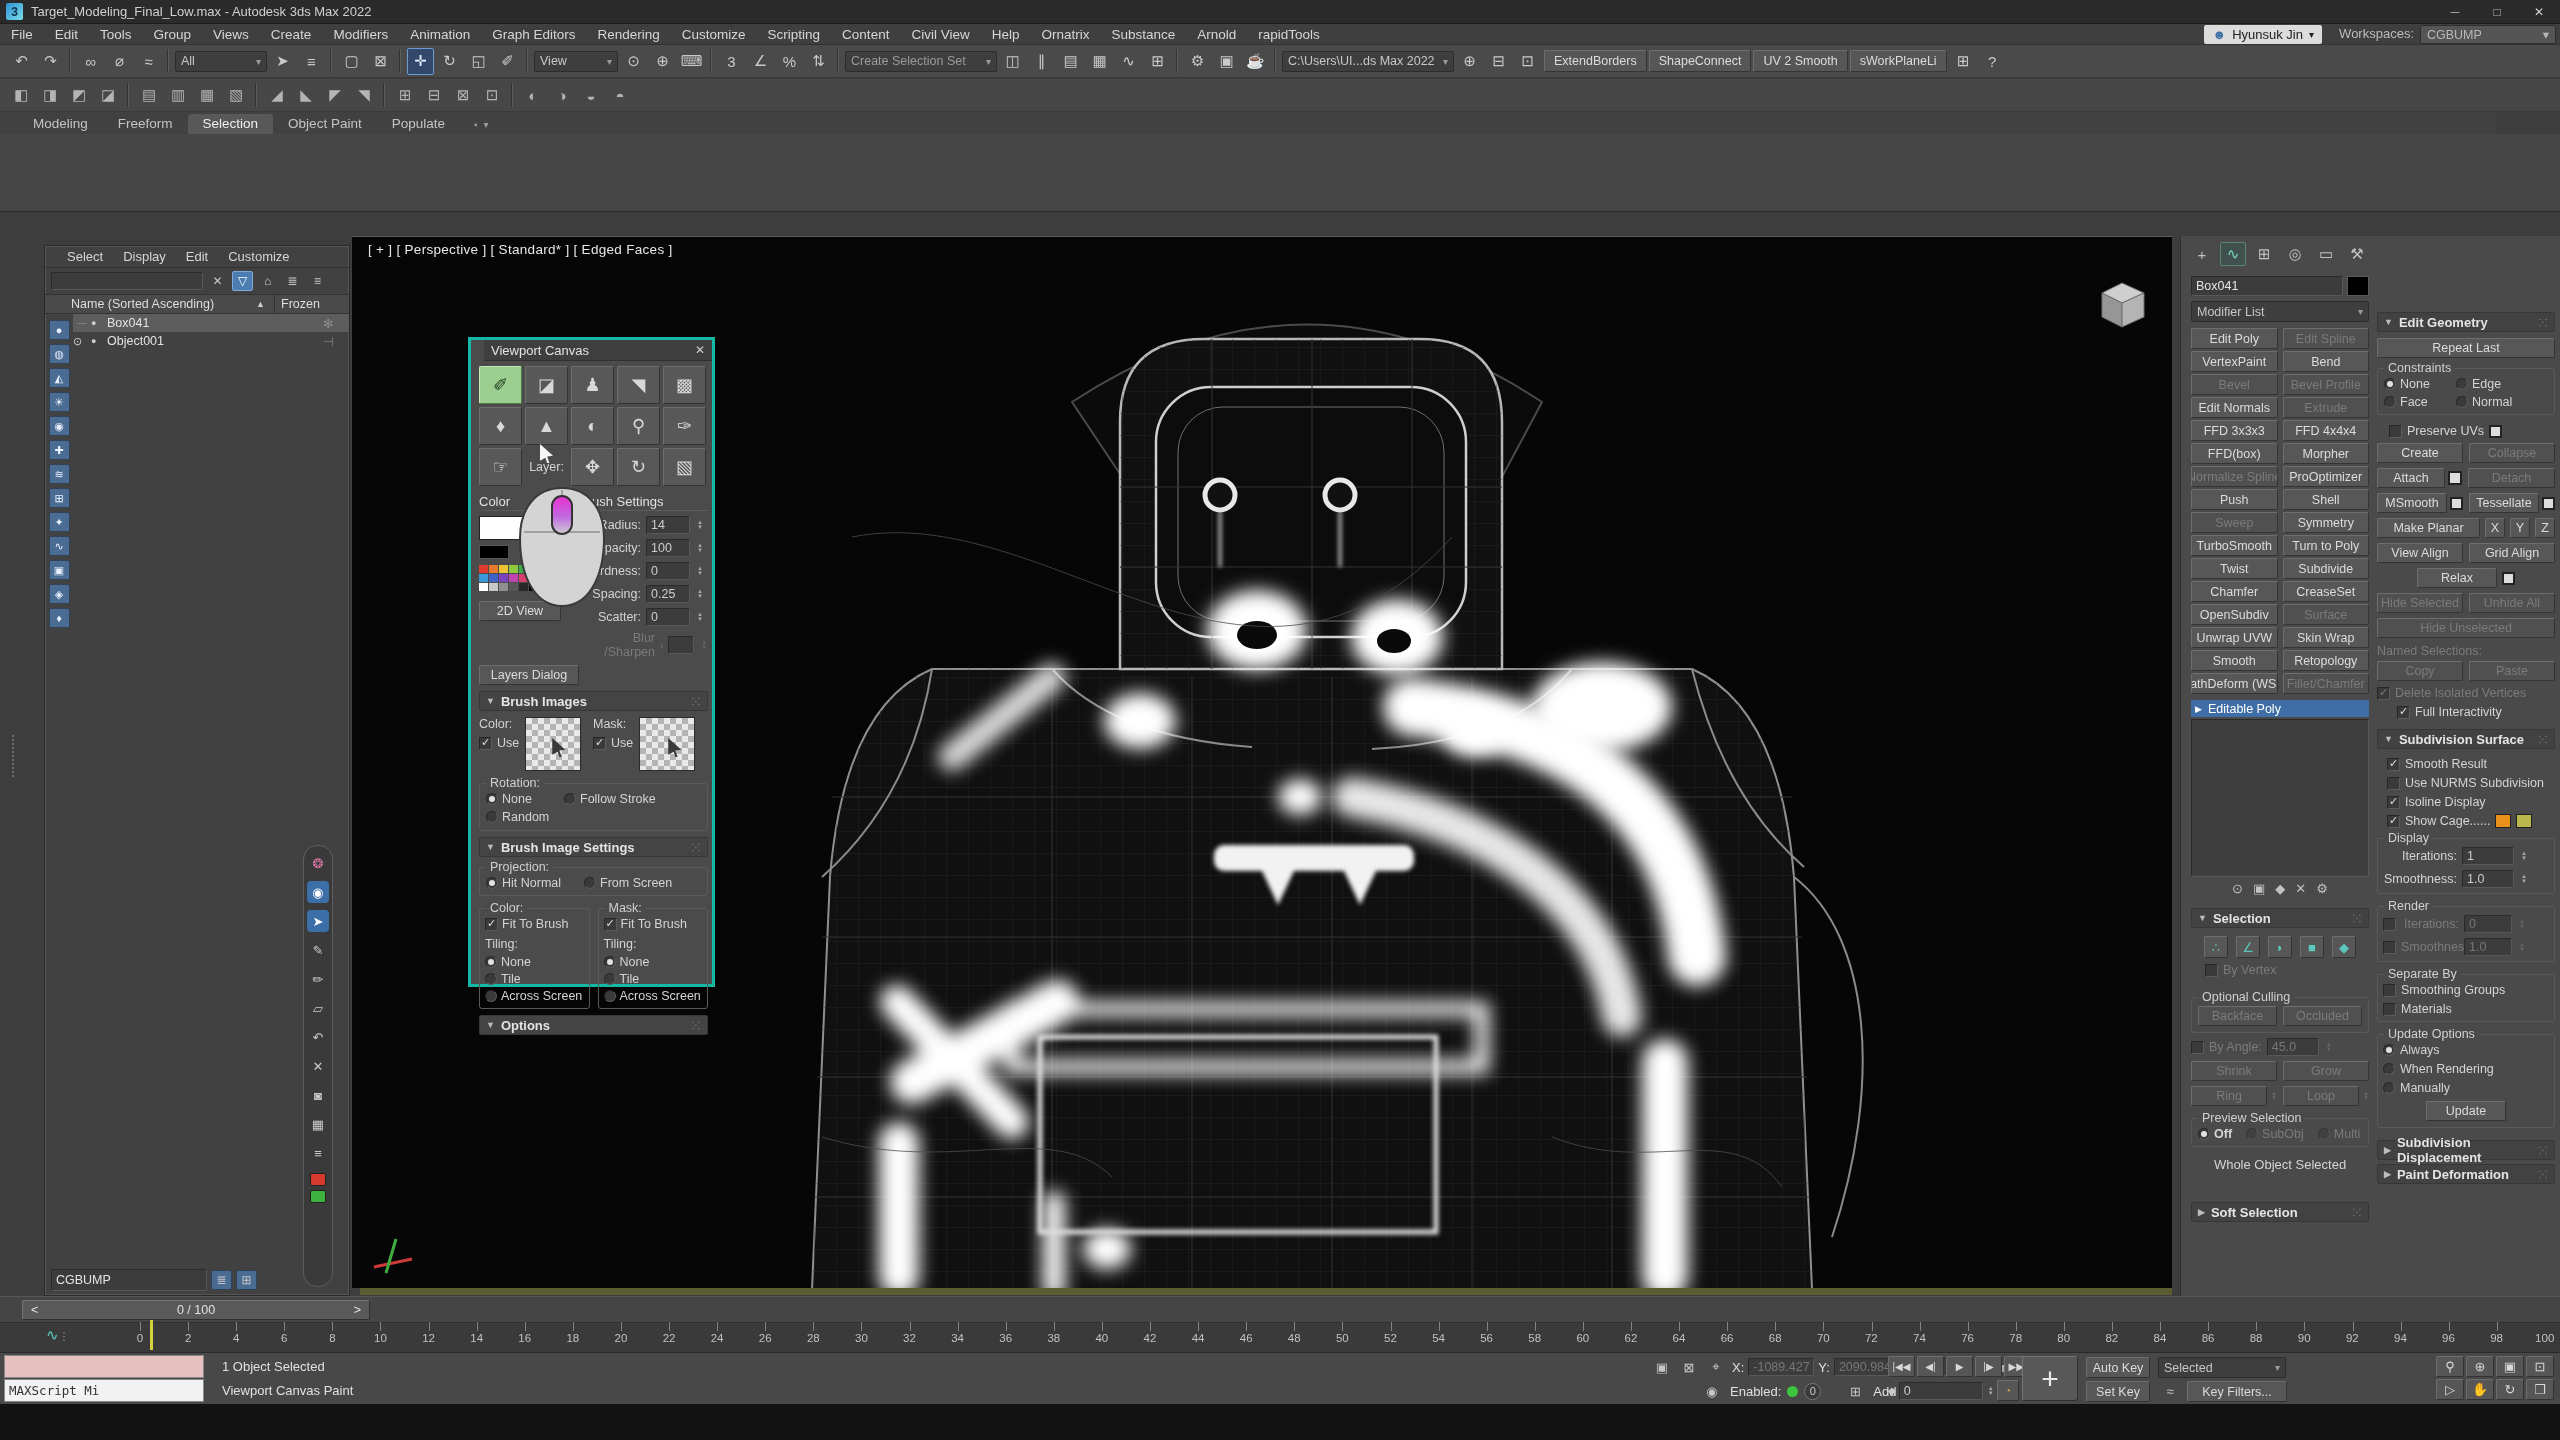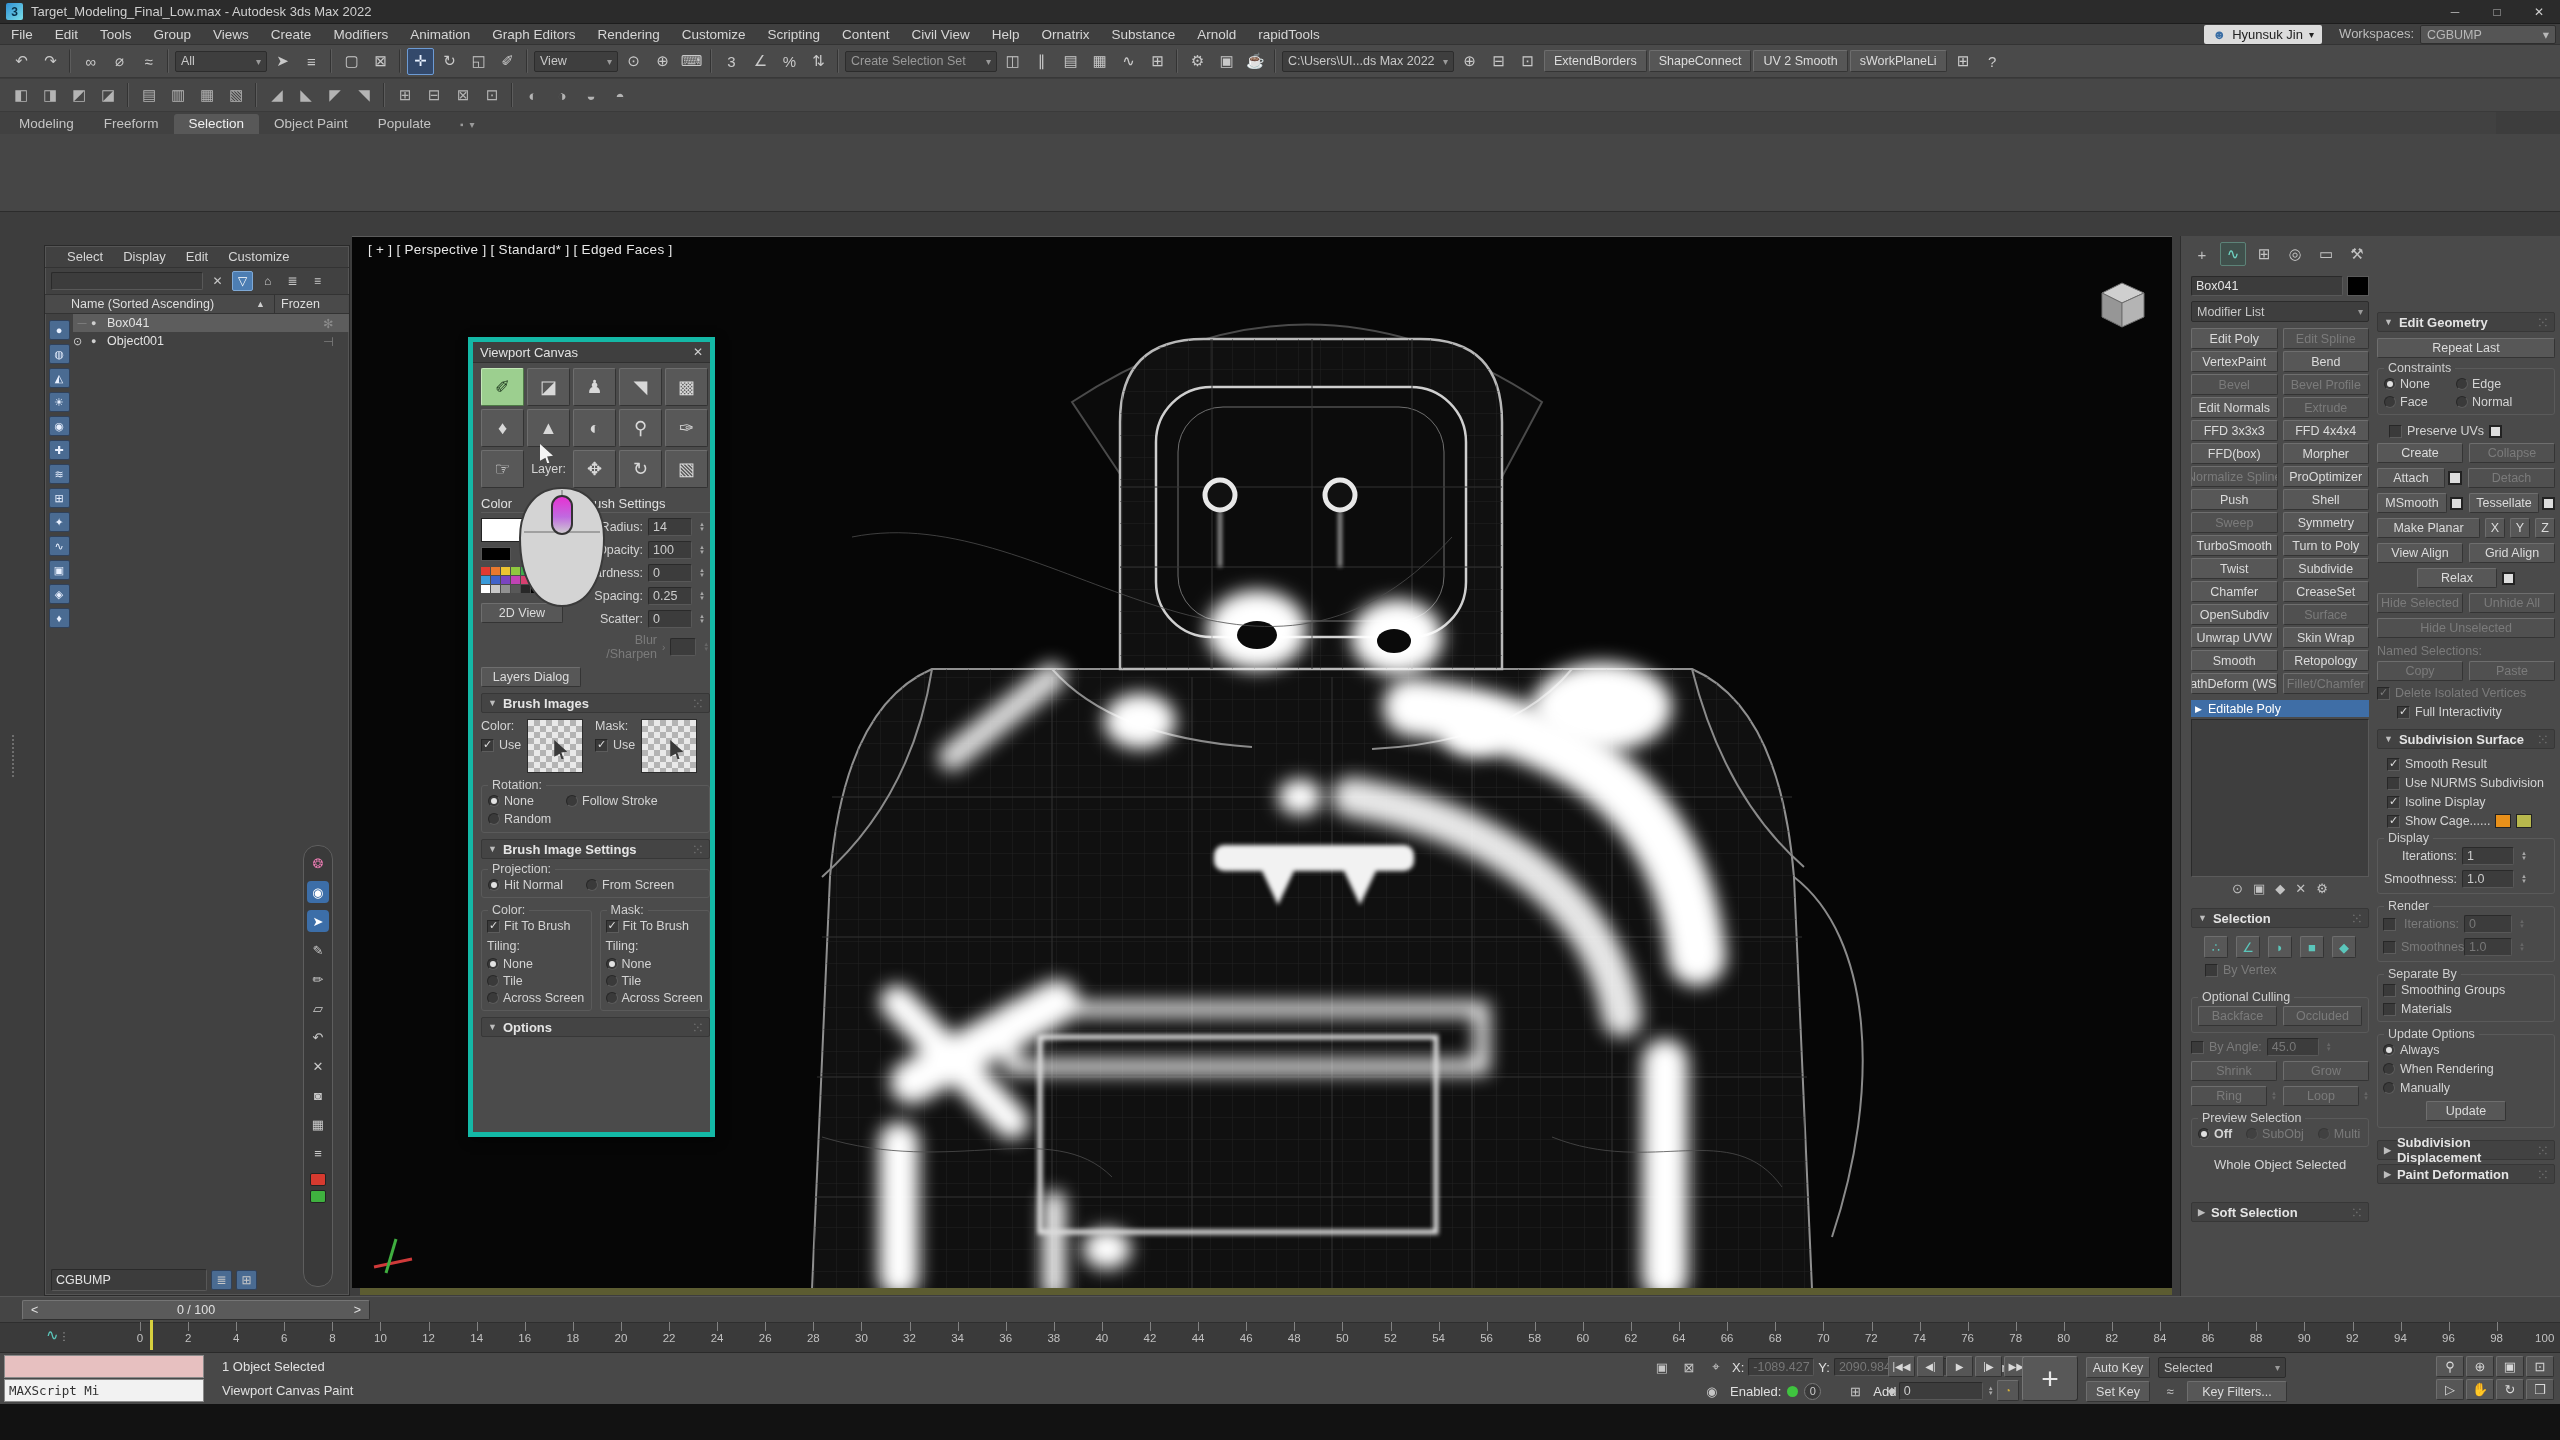--- a/index.html
+++ b/index.html
@@ -23,21 +23,21 @@
   
   .toolbar{left:0;top:45px;width:2560px;height:33px;background:#4a4a4a;display:flex;align-items:center;padding-left:8px;gap:2px;border-bottom:1px solid #383838;}
   .ti{width:27px;height:27px;display:flex;align-items:center;justify-content:center;font-size:15px;color:#c9c9c9;border-radius:2px;flex:none;}
   .ti.active{background:#33496b;border:1px solid #6d9bd4;color:#e8f1ff;}
   .ti.sep,.ri.sep{width:3px;height:24px;background:linear-gradient(90deg,#333 0 1px,#5c5c5c 1px 2px,transparent 2px);margin:0 3px;}
   .combo{height:21px;background:#3e3e3e;border:1px solid #2c2c2c;border-radius:2px;display:flex;align-items:center;justify-content:space-between;padding:0 5px;font-size:12.5px;color:#c8c8c8;gap:6px;flex:none;}
   .combo .car{color:#9a9a9a;font-size:10px;}
   .tb-txt{height:22px;background:#565656;border:1px solid;border-color:#6d6d6d #353535 #353535 #6d6d6d;border-radius:2px;padding:0 9px;font-size:12.5px;color:#dcdcdc;display:flex;align-items:center;flex:none;margin:0 1px;}
   .ribbonbar{left:0;top:79px;width:2560px;height:33px;background:#474747;display:flex;align-items:center;padding-left:8px;gap:3px;border-bottom:1px solid #3a3a3a;}
   .ri{width:26px;height:26px;display:flex;align-items:center;justify-content:center;font-size:15px;color:#b4b4b4;}
-  .rtabs{left:0;top:112px;width:2496px;height:22px;background:#414141;display:flex;align-items:flex-end;padding-left:4px;}
+  .rtabs{left:0;top:112px;width:2496px;height:22px;background:#414141;display:flex;align-items:flex-end;padding-left:18px;}
   .rtab{padding:2px 15px 3px;font-size:13.5px;color:#c4c4c4;}
   .rtab.active{background:#585858;color:#efefef;border-radius:3px 3px 0 0;}
   .rovf{display:flex;gap:6px;margin-left:14px;align-items:center;padding-bottom:4px;color:#9a9a9a;font-size:10px;}
   .ribbonpanel{left:0;top:134px;width:2560px;height:78px;background:#464646;border-bottom:1px solid #2c2c2c;}
   
   .b{background:#575757;border:1px solid;border-color:#6e6e6e #343434 #343434 #6e6e6e;border-radius:2px;color:#dcdcdc;font-size:12.5px;display:flex;align-items:center;justify-content:center;height:20px;}
   .b.dis{color:#7b7b7b;background:#505050;}
   .fld{background:#3c3c3c;border:1px solid;border-color:#2a2a2a #585858 #585858 #2a2a2a;border-radius:2px;color:#cccccc;font-size:12.5px;display:flex;align-items:center;padding:0 4px;height:18px;}
   .fld.dis{color:#777;}
   .spud{display:flex;flex-direction:column;justify-content:center;line-height:5px;font-size:6px;color:#a8a8a8;margin-left:2px;}
@@ -65,21 +65,21 @@
   .exp-cols{height:20px;background:#4a4a4a;border-top:1px solid #333;border-bottom:1px solid #333;display:flex;align-items:center;font-size:12.5px;color:#dedede;}
   .exp-row{height:18px;display:flex;align-items:center;font-size:12.5px;color:#e2e2e2;}
   .strip{position:absolute;left:2px;top:74px;width:24px;display:flex;flex-direction:column;gap:4px;align-items:center;}
   .strip .esb{background:#4a6b92;border:1px solid #30415a;color:#e8f0ff;font-size:11px;}
   .exp-bottom{position:absolute;left:6px;bottom:4px;display:flex;gap:4px;align-items:center;}
   
   .viewport{left:352px;top:236px;width:1820px;height:1052px;background:#060606;border-top:1px solid #5c5c5c;}
   .vplabel{left:368px;top:242px;font-size:13.5px;color:#e8e8e8;letter-spacing:.3px;}
   .olive{left:360px;top:1288px;width:1812px;height:7px;background:#5c5c31;}
   
-  .vpc{left:468px;top:337px;width:247px;height:800px;background:#4b4b4b;border:5px solid #14b8a6;box-shadow:2px 3px 10px rgba(0,0,0,.55);}
+  .vpc{left:468px;top:337px;width:247px;height:650px;background:#4b4b4b;border:3px solid #14b8a6;box-shadow:2px 3px 10px rgba(0,0,0,.55);padding-left:13px;}
   .vpc-title{height:21px;background:#3f3f3f;display:flex;align-items:center;padding:0 7px;font-size:13px;color:#e2e2e2;border-bottom:1px solid #303030;}
   .vpc-title .x{margin-left:auto;color:#d0d0d0;font-size:12px;}
   .vpc-body{position:absolute;left:8px;top:26px;width:229px;}
   .toolgrid{display:grid;grid-template-columns:repeat(5,43px);gap:3px;}
   .tg{height:38px;background:#585858;border:1px solid;border-color:#6e6e6e #333 #333 #6e6e6e;border-radius:2px;display:flex;align-items:center;justify-content:center;font-size:18px;color:#d8d8d8;}
   .tg.active{background:#9ccf8f;color:#1e3a1e;border-color:#c4e8b8 #4e7a46 #4e7a46 #c4e8b8;}
   .seclbl{font-size:13px;color:#e0e0e0;border-bottom:1px solid #5c5c5c;padding-bottom:1px;}
   .check{background-image:linear-gradient(45deg,#b4b4b4 25%,transparent 25%,transparent 75%,#b4b4b4 75%),linear-gradient(45deg,#b4b4b4 25%,#e9e9e9 25%,#e9e9e9 75%,#b4b4b4 75%);background-size:12px 12px;background-position:0 0,6px 6px;border:1px solid #2c2c2c;position:relative;}
   .vpc .rh{background:#444;margin-top:6px;}
   .curs{position:absolute;width:13px;height:19px;clip-path:polygon(0 0,100% 62%,55% 66%,72% 100%,55% 100%,42% 72%,0 88%);}

